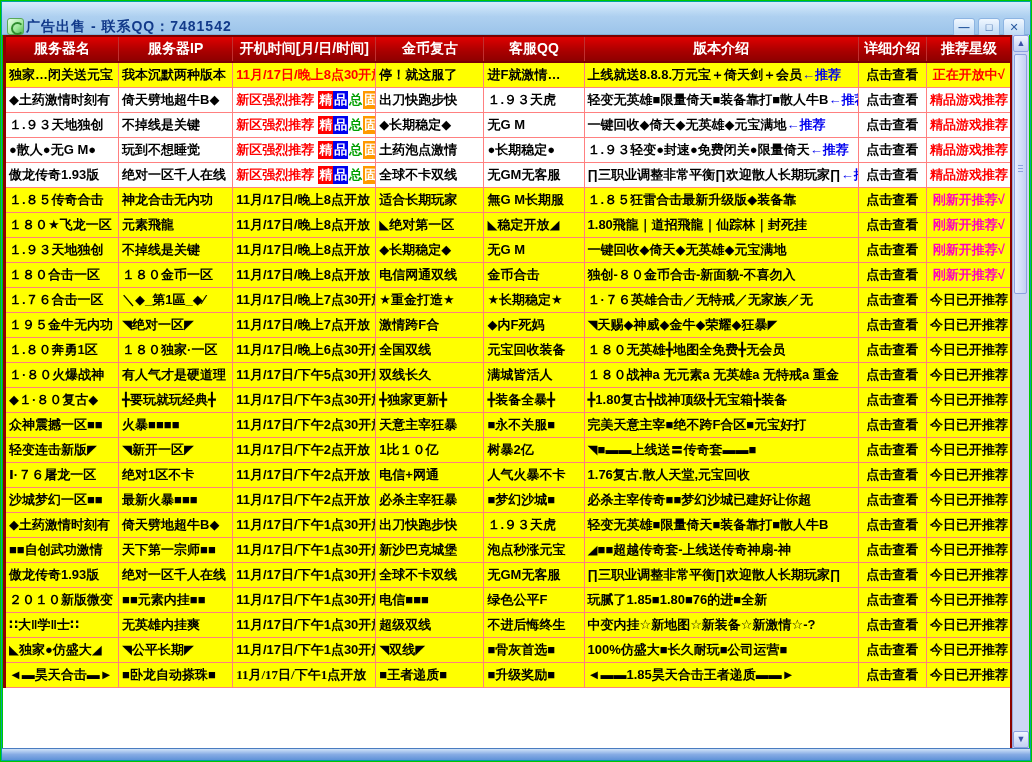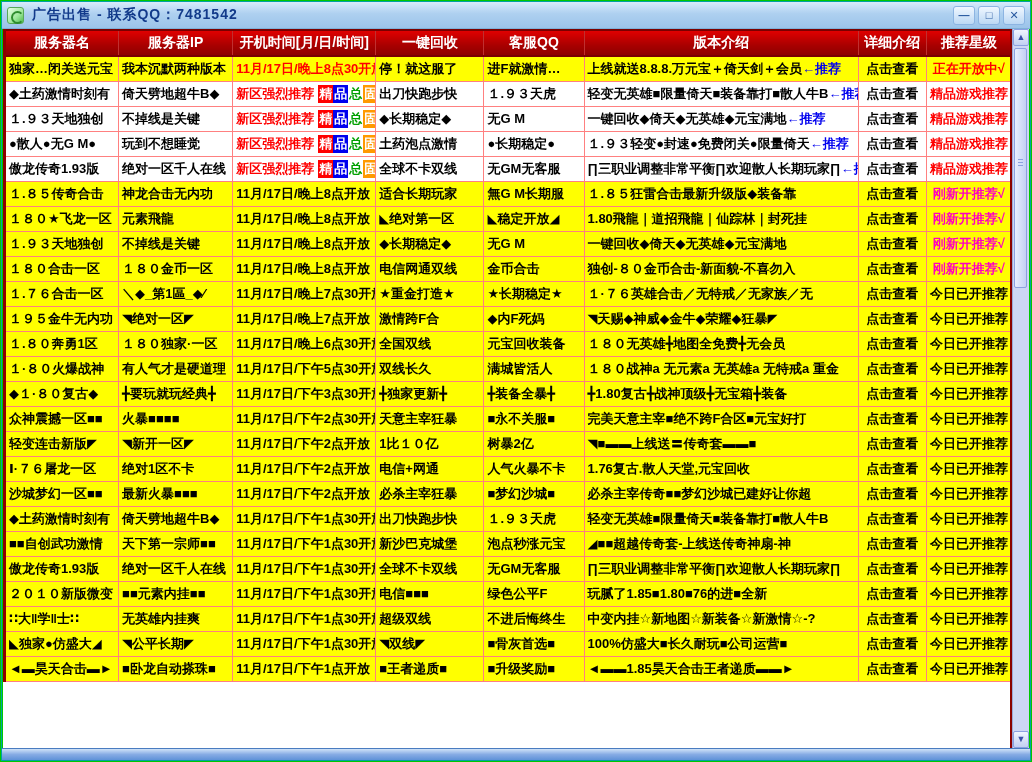--- a/index.html
+++ b/index.html
@@ -3,23 +3,23 @@
 <meta charset="utf-8">
 <style>
   * { margin:0; padding:0; box-sizing:border-box; }
   body { font-family:"Liberation Sans","DejaVu Sans",sans-serif; background:#d4d0c8; }
   .window {
     width:1032px; height:762px; position:relative; overflow:hidden;
     border:2px solid #00a2a2; outline:1px solid #00c800; outline-offset:-1px;
     background:#ffffff; display:flex; flex-direction:column;
   }
   .titlebar {
-    height:27px; flex:0 0 27px; display:flex; align-items:center; gap:8px;
+    height:27px; flex:0 0 27px; display:flex; align-items:flex-start; gap:2px;
     background:linear-gradient(180deg,#d8ecfc 0%,#aed0f0 45%,#9cc4ea 100%);
-    padding:5px 5px; border-bottom:1px solid #7fb0d8;
+    padding:16px 5px; border-bottom:1px solid #7fb0d8;
   }
   .app-icon {
     width:17px; height:17px; border-radius:3px; flex:0 0 17px;
     background:linear-gradient(135deg,#eaffe8,#9ce89a 60%,#4db84a);
     border:1px solid #58a858; position:relative;
   }
   .app-icon::after{
     content:""; position:absolute; left:3px; top:3px; width:9px; height:9px;
     border:2px solid #2e8c2e; border-radius:50%; border-right-color:transparent;
   }
@@ -94,21 +94,21 @@
   </div>
 
   <div class="content">
     <div class="table-wrap">
       <table>
         <thead>
           <tr id="header-row">
               <th style="width: 114px;">服务器名</th>
               <th style="width: 114px;">服务器IP</th>
               <th style="width: 143px;">开机时间[月/日/时间]</th>
-              <th style="width: 108px;">一键回收</th>
+              <th style="width: 108px;">金币复古</th>
               <th style="width: 100px;">客服QQ</th>
               <th style="width: 274px;">版本介绍</th>
               <th style="width: 68px;">详细介绍</th>
               <th style="width: 85px;">推荐星级</th>
             </tr>
         </thead>
         <tbody id="table-body">
             <tr class="y">
               <td>独家…闭关送元宝</td>
               <td>我本沉默两种版本</td>
@@ -345,21 +345,21 @@
               <td style="color: rgb(0, 0, 0);">11月/17日/下午1点30开放</td>
               <td>◥双线◤</td>
               <td>■骨灰首选■</td>
               <td><span>100%仿盛大■长久耐玩■公司运营■</span></td>
               <td class="c detail-link">点击查看</td>
               <td class="c" style="color: rgb(0, 0, 0);">今日已开推荐</td>
             </tr>
             <tr class="y">
               <td>◄▬昊天合击▬►</td>
               <td>■卧龙自动搽珠■</td>
-              <td style="color: rgb(0, 0, 0);">11月/17日/下午1点开放</td>
+              <td style="color: rgb(0, 0, 0); font-family: Liberation Serif, serif;">11月/17日/下午1点开放</td>
               <td>■王者递质■</td>
               <td>■升级奖励■</td>
               <td><span>◄▬▬1.85昊天合击王者递质▬▬►</span></td>
               <td class="c detail-link">点击查看</td>
               <td class="c" style="color: rgb(0, 0, 0);">今日已开推荐</td>
             </tr>
           </tbody>
       </table>
     </div>
     <div class="scrollbar">

